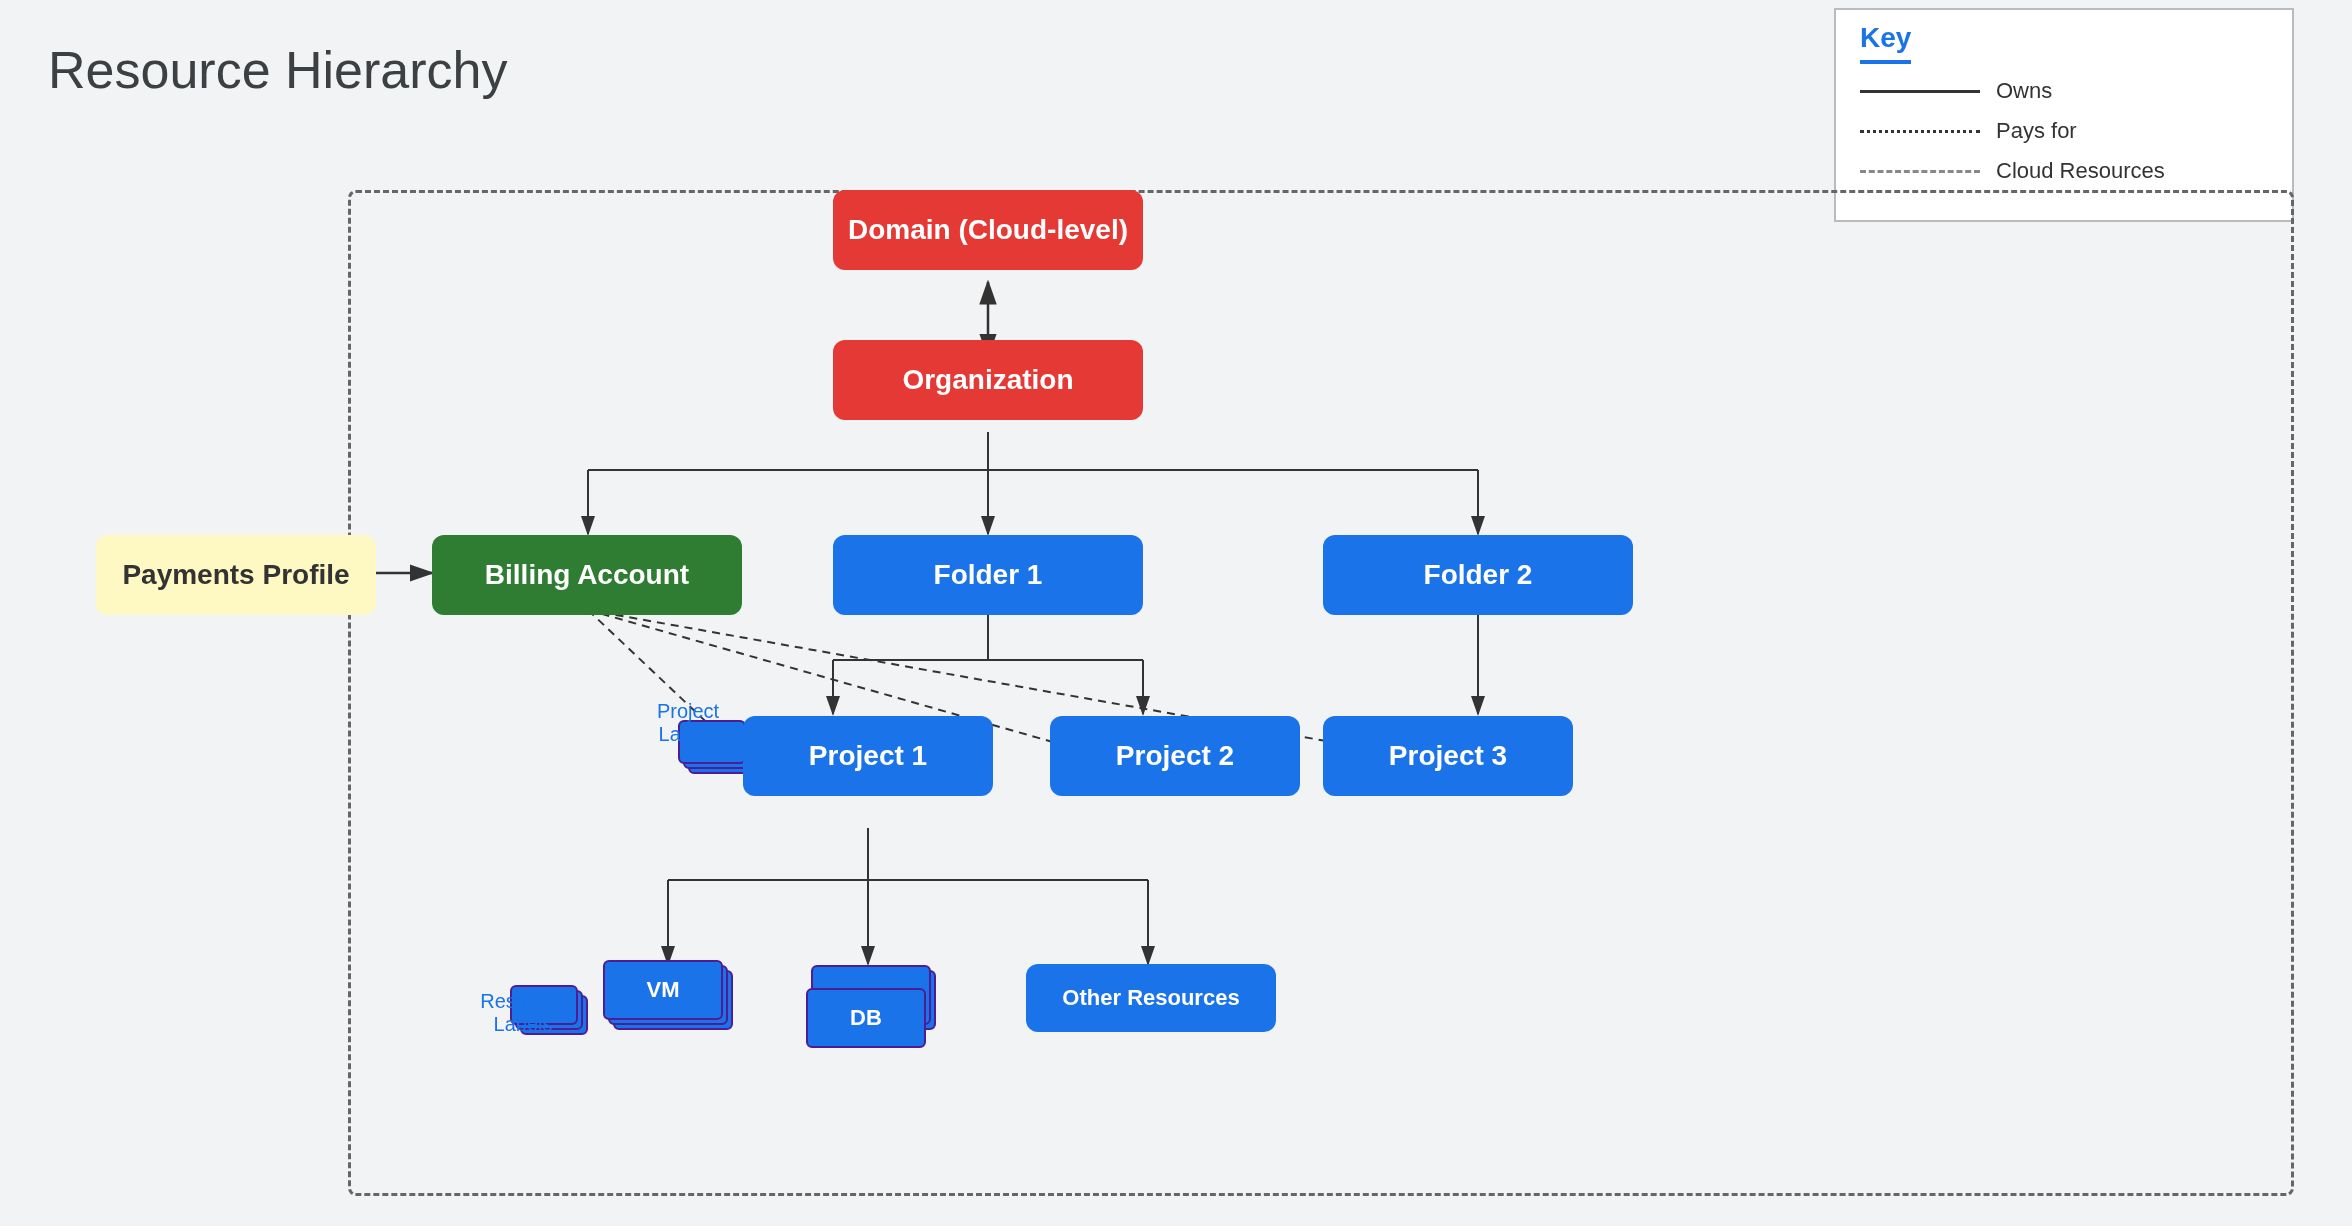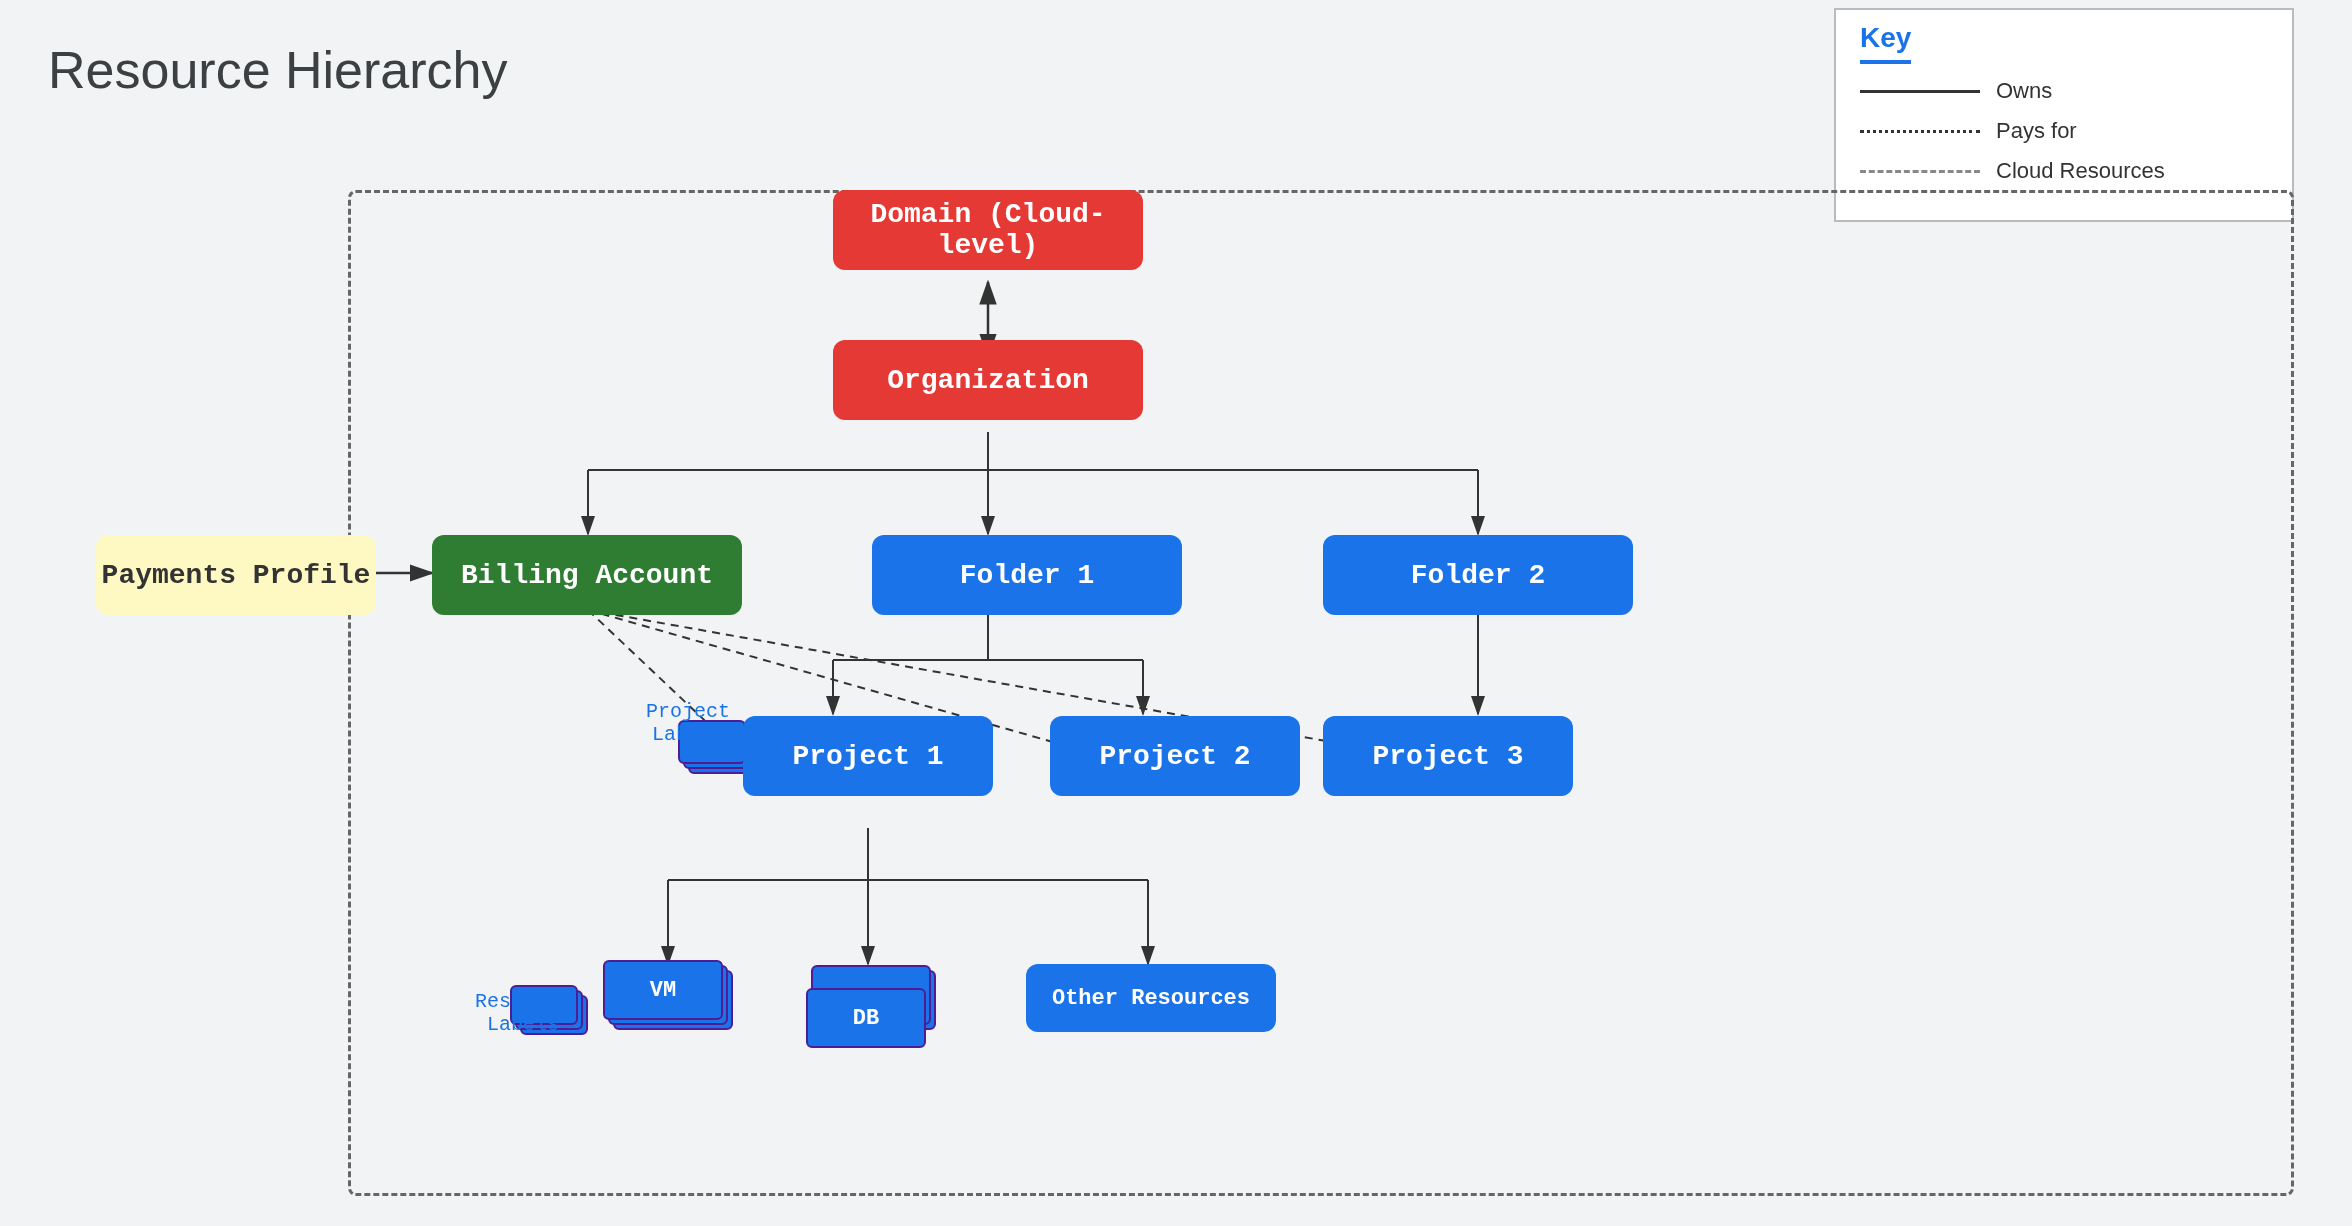--- a/index.html
+++ b/index.html
@@ -67,21 +67,20 @@
       color: #333;
     }
 
     
     .diagram {
       position: absolute;
       top: 130px;
       left: 48px;
       right: 58px;
       bottom: 30px;
-      font-family: Liberation Mono, monospace;
     }
 
     
     .dashed-box {
       position: absolute;
       top: 60px;
       left: 300px;
       right: 0;
       bottom: 0;
       border: 3px dashed #666;
@@ -225,21 +224,21 @@
   </div>
 
   <div class="node node-green node-lg" style="left:384px; top:405px; width:310px;">
     <span>Billing Account</span>
   </div>
 
   <div class="node node-orange node-lg" style="left:48px; top:405px; width:280px;">
     <span>Payments Profile</span>
   </div>
 
-  <div class="node node-blue node-lg" style="left:785px; top:405px; width:310px;margin-left:39px;">
+  <div class="node node-blue node-lg" style="left:785px; top:405px; width:310px;">
     <span>Folder 1</span>
   </div>
 
   <div class="node node-blue node-lg" style="left:1275px; top:405px; width:310px;">
     <span>Folder 2</span>
   </div>
 
   <div class="stack-group" style="left:630px; top:590px;">
     <div class="stack-card" style="width:68px;height:44px;top:10px;left:10px;"></div>
     <div class="stack-card" style="width:68px;height:44px;top:5px;left:5px;"></div>

